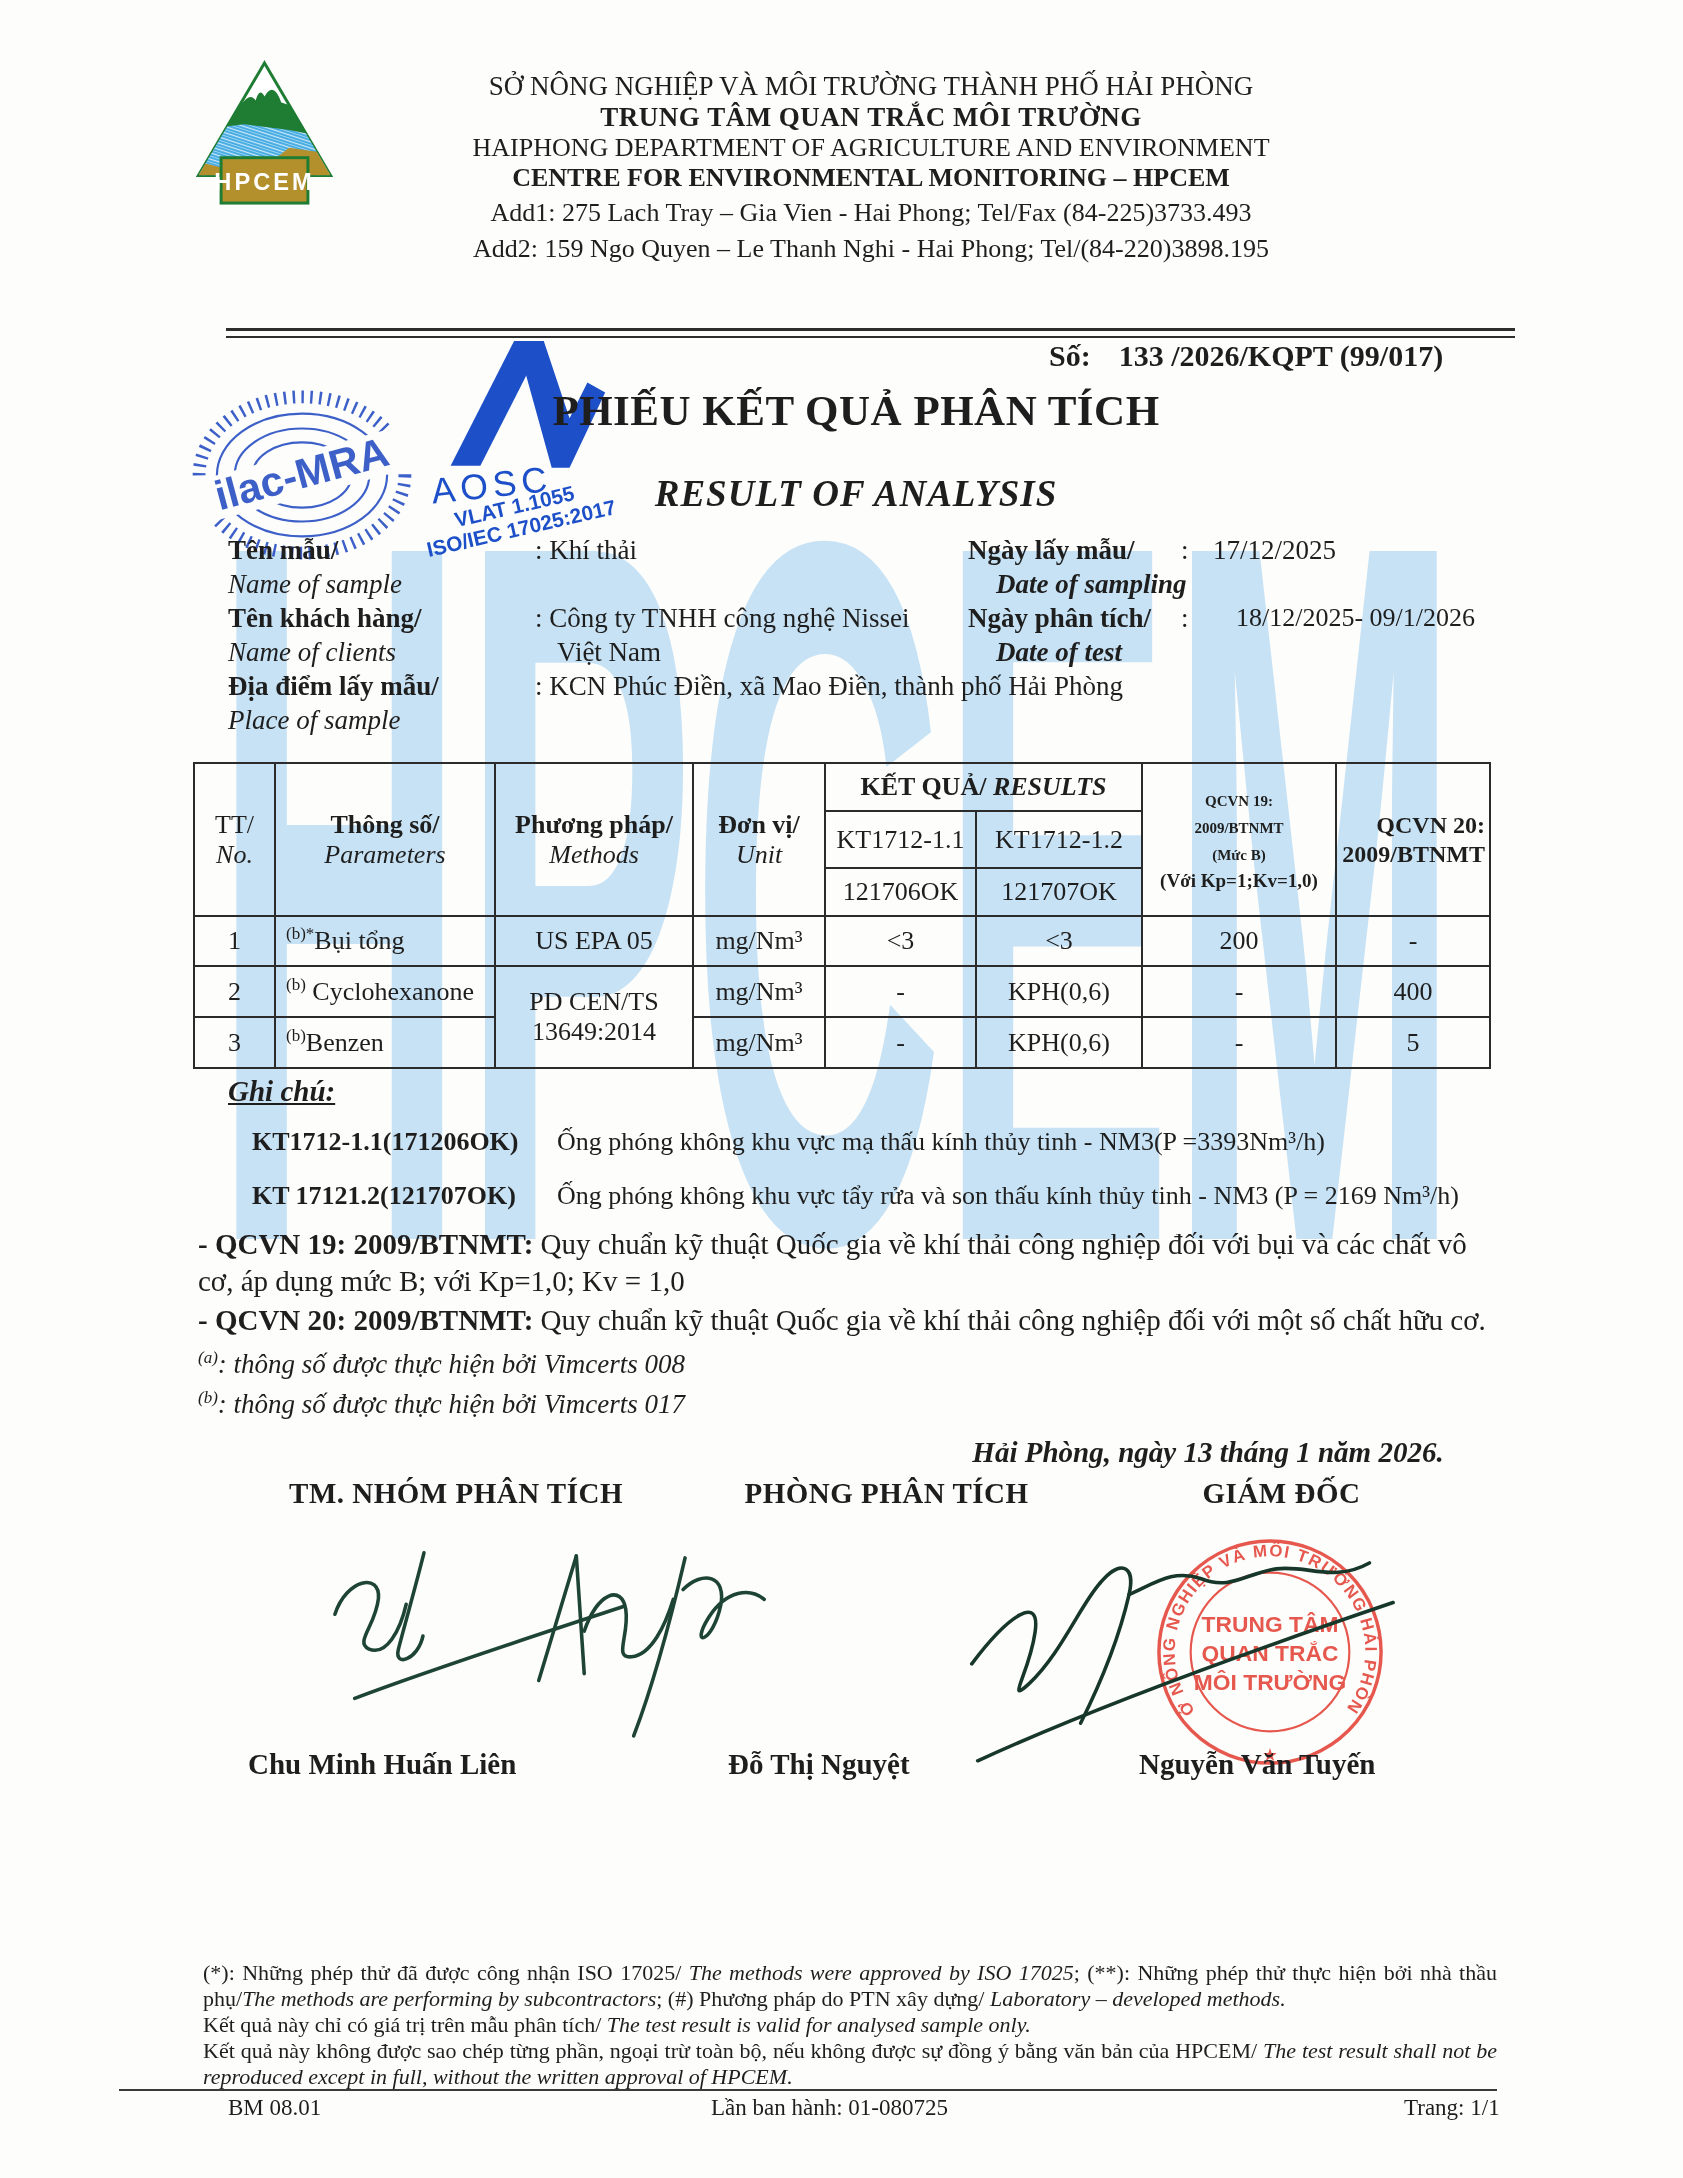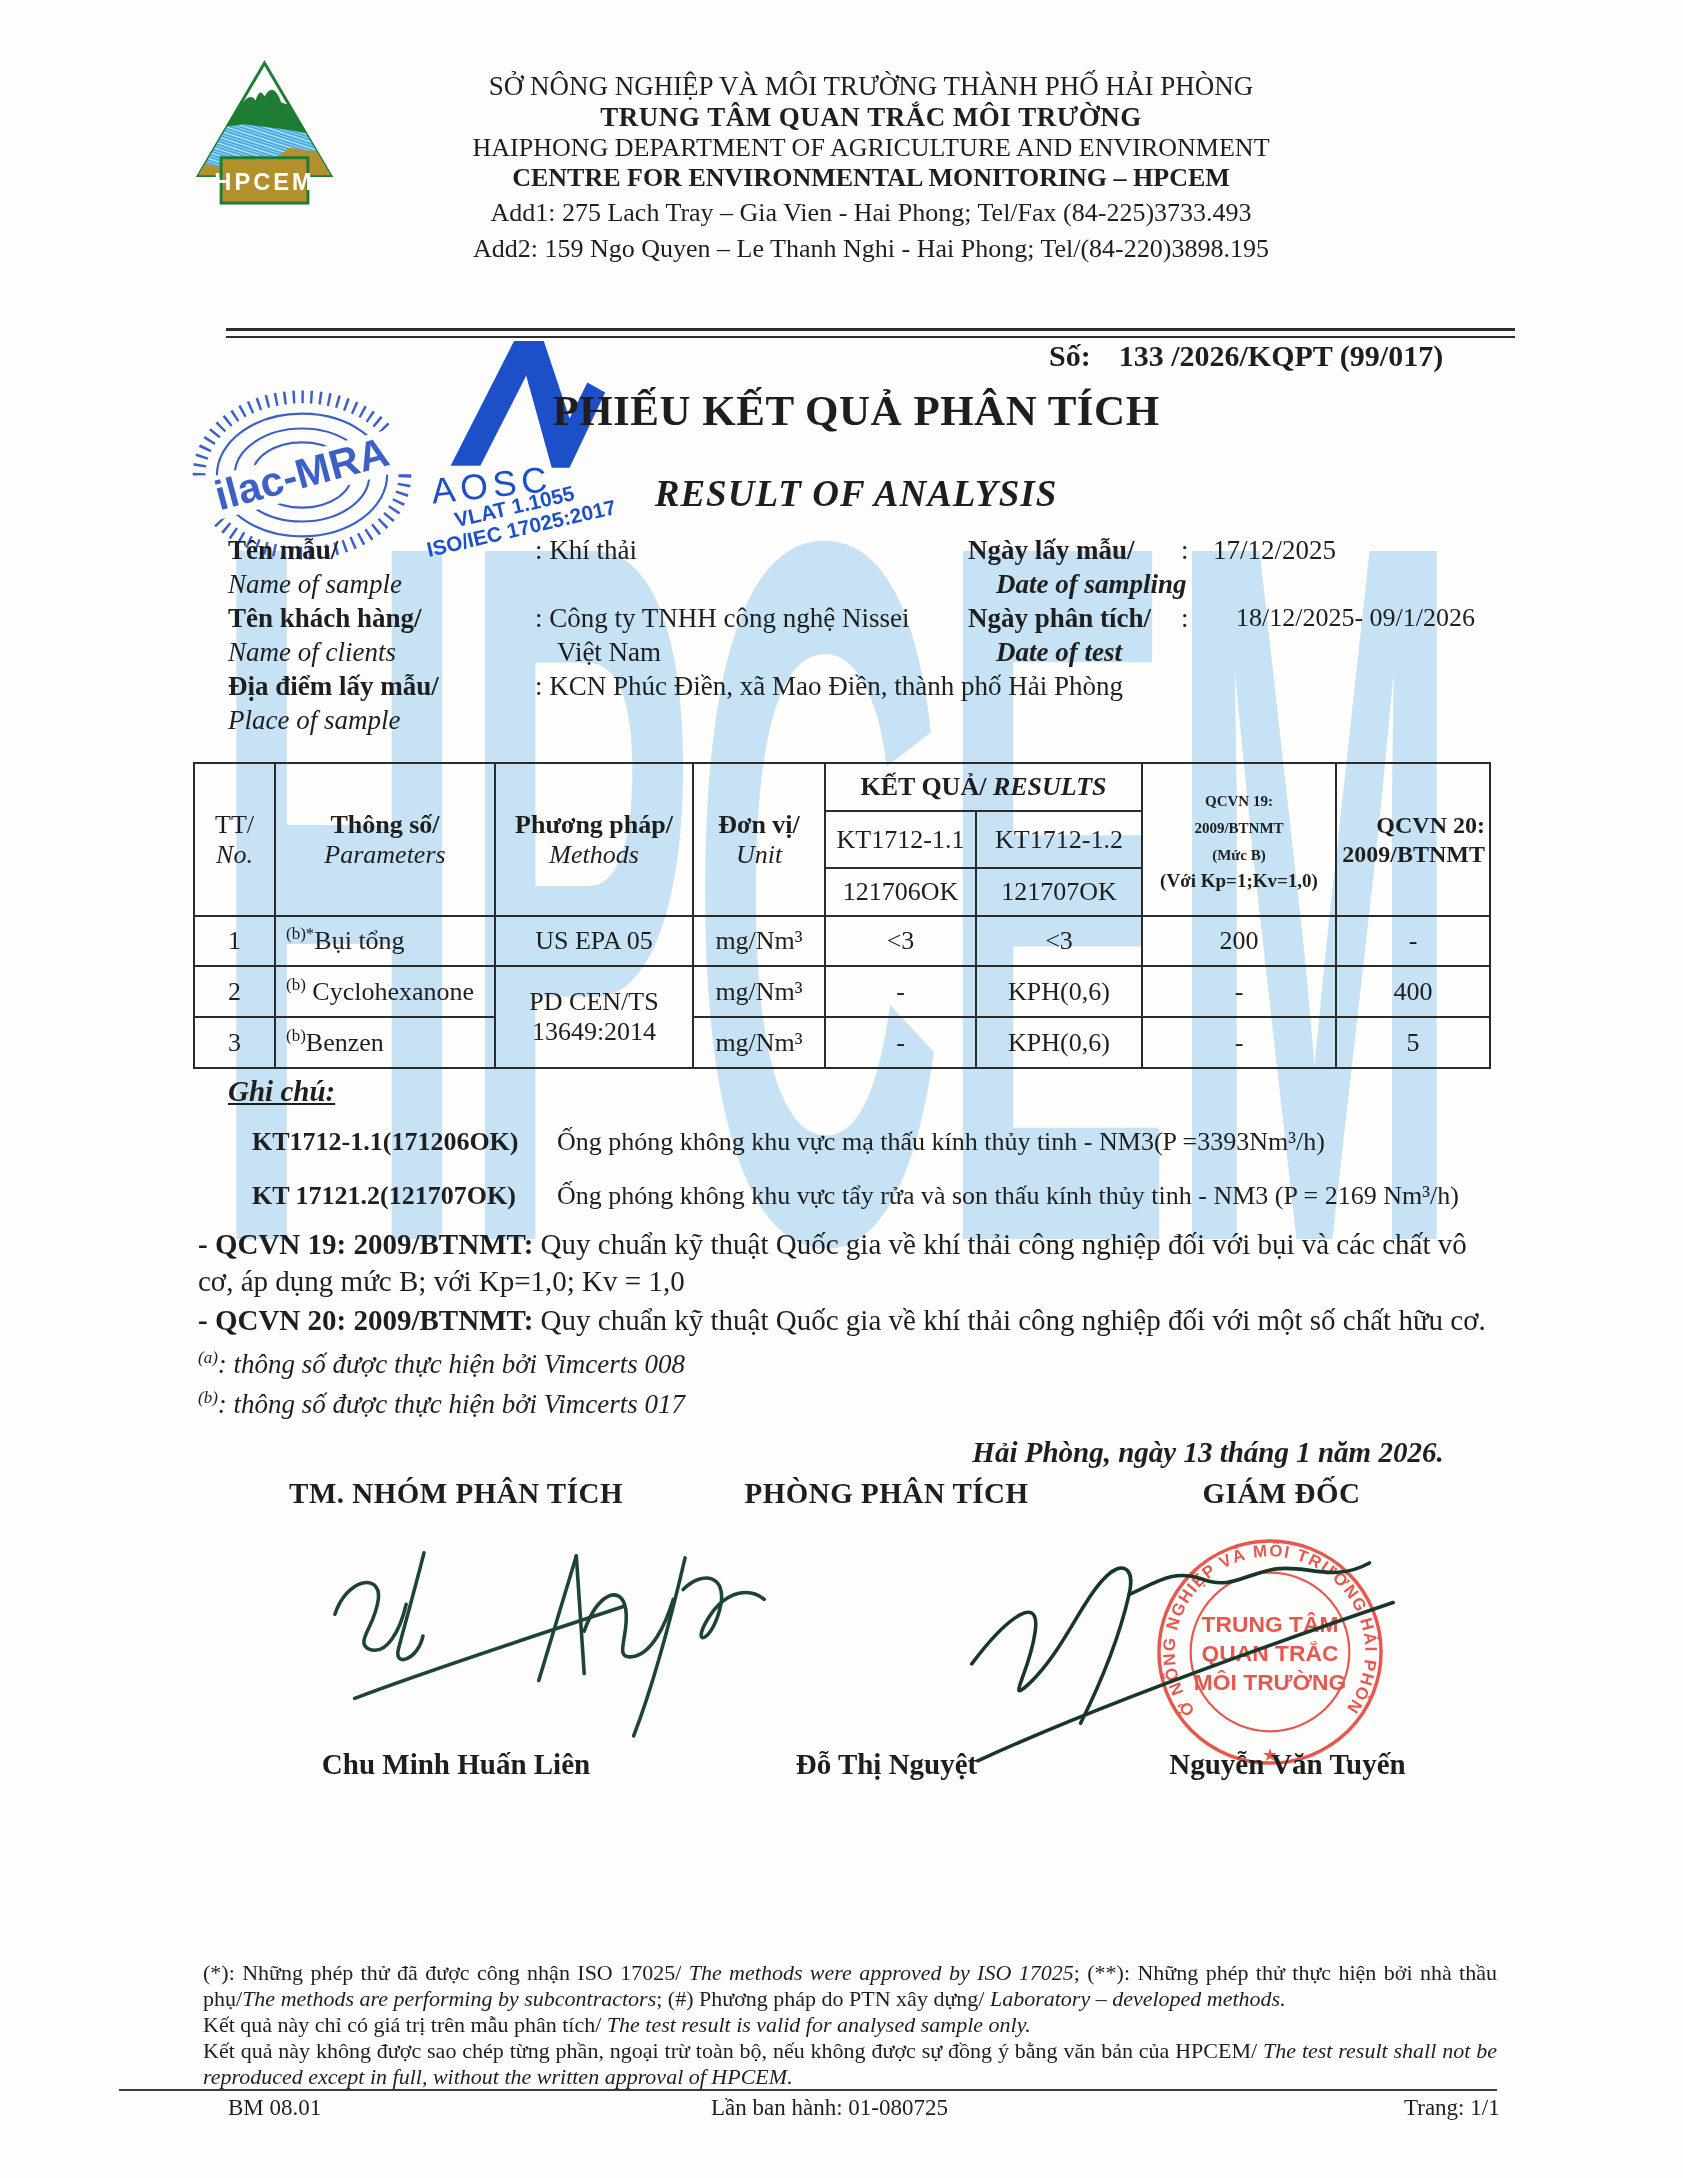--- a/index.html
+++ b/index.html
@@ -68,21 +68,21 @@
   .std-lbl{font-weight:bold;}
   .vimline{font-style:italic;font-size:27px;line-height:33px;}
   .vimsup{font-size:17px;vertical-align:super;}
   
   .dateline{left:931px;top:1436px;width:554px;text-align:center;
             font-size:29px;font-weight:bold;font-style:italic;}
   .sigtitle{top:1477px;font-size:29px;font-weight:bold;text-align:center;letter-spacing:0.5px;}
   .st1{left:248px;width:416px;}
   .st2{left:728px;width:317px;}
   .st3{left:1148px;width:267px;}
-  .signame{top:1748px;font-size:29px;font-weight:bold;text-align:center;}
+  .signame{top:1748px;font-size:29px;font-weight:bold;}
   .sn1{left:248px;width:416px;}
   .sn2{left:728px;width:317px;}
   .sn3{left:1139px;width:297px;}
   
   .footer{left:203px;top:1960px;width:1294px;font-size:22px;line-height:26px;
           text-align:justify;}
   .footer .it{font-style:italic;}
   .footer p{margin:0;}
   .bottomrule{left:119px;top:2089px;width:1378px;border-top:2px solid #3a3a3a;}
   .bm{left:228px;top:2095px;font-size:23px;}

